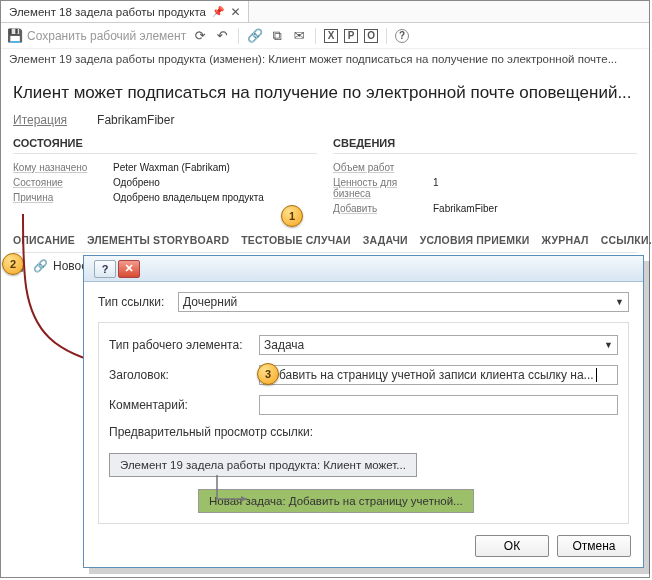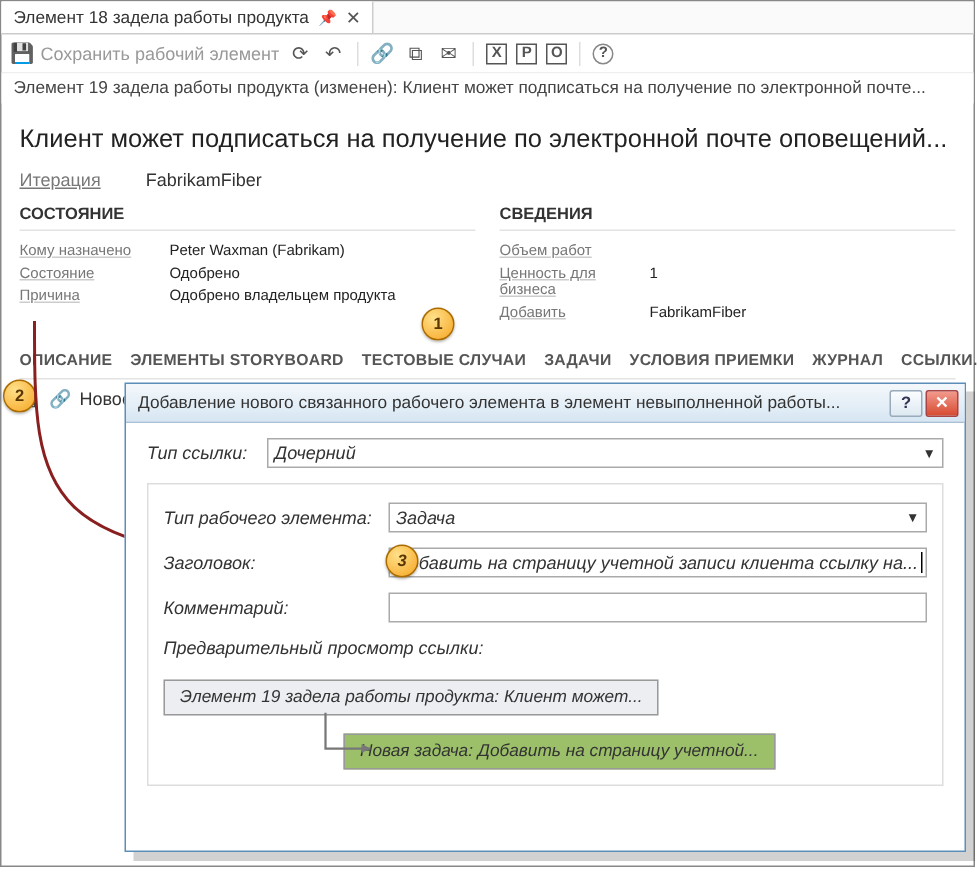--- a/index.html
+++ b/index.html
@@ -40,36 +40,36 @@
   
   .callout { position: absolute; width: 22px; height: 22px; border-radius: 50%; background: radial-gradient(circle at 35% 30%, #ffe08a, #f6a623); border: 1px solid #aa6b00; display: flex; align-items: center; justify-content: center; font-size: 11px; font-weight: bold; color: #5a3700; box-shadow: 0 1px 2px rgba(0,0,0,0.3); }
   
   .dialog { position: absolute; left: 83px; top: 255px; width: 561px; height: 313px; background: #fff; border: 1px solid #5b8fb9; box-shadow: 6px 6px 0 rgba(0,0,0,0.18); }
   .dlg-title { display: flex; align-items: center; height: 26px; background: linear-gradient(#f4f8fb, #d7e6f3); border-bottom: 1px solid #a9c0d6; font-size: 11.5px; color: #333; padding: 0 4px 0 8px; }
   .dlg-title-text { flex: 1; white-space: nowrap; overflow: hidden; text-overflow: ellipsis; }
   .dlg-btn { width: 22px; height: 18px; display: flex; align-items: center; justify-content: center; margin-left: 2px; }
   .dlg-help { border: 1px solid #9ab; background: linear-gradient(#fbfdff,#dde9f1); font-size: 11px; font-weight: bold; color:#335; border-radius:2px;}
   .dlg-close { border: 1px solid #a44; background: linear-gradient(#f29a8c,#d74b32); color: #fff; font-size: 11px; font-weight: bold; border-radius:2px;}
   
-  .dlg-body { padding: 10px 14px; font-size: 12px; color: #333; font-style: italic; }
+  .dlg-body { padding: 10px 14px; font-size: 12px; color: #333; }
   .dlg-row { display: flex; align-items: center; gap: 10px; margin-bottom: 10px; }
   .dlg-row .lbl { width: 140px; }
   .dlg-row .lbl.short { width: 70px; }
   .dropdown { flex: 1; border: 1px solid #aaa; height: 20px; display: flex; align-items: center; justify-content: space-between; padding: 0 4px; font-size: 12px; background: #fff; }
   .dropdown .arr { font-size: 9px; color: #333; }
   .textbox { flex: 1; border: 1px solid #aaa; height: 20px; padding: 0 4px; display:flex; align-items:center; font-size: 12px; background: #fff; overflow:hidden; white-space:nowrap; }
   
   .group { border: 1px solid #ddd; padding: 12px 10px 10px; position: relative; margin-top:4px; }
   .group-title { position: absolute; top: -8px; left: 8px; background: #fff; padding: 0 4px; font-size: 11.5px; color: #333; }
   
   .preview { margin-top: 8px; }
   .preview .label { font-size: 12px; margin-bottom: 14px; }
   .preview-node { border: 1px solid #999; padding: 5px 10px; font-size: 11.5px; color: #333; display: inline-block; white-space: nowrap; }
   .preview-parent { background: #eceef1; }
-  .preview-child { background: #9cc069; margin-left: 120px; margin-top: 12px; text-align: right; }
+  .preview-child { background: #9cc069; margin-left: 89px; margin-top: 12px; text-align: right; }
   .preview-link { position: relative; height: 0; }
   .preview-link svg { position: absolute; left: 104px; top: -2px; }
   
   .dlg-buttons { position: absolute; right: 12px; bottom: 10px; display: flex; gap: 8px; }
   .btn { width: 74px; height: 22px; border: 1px solid #888; background: linear-gradient(#fdfdfd,#eee); font-size: 12px; display: flex; align-items: center; justify-content: center; border-radius:2px; cursor: pointer; }
   
   
   .connector { position: absolute; left: 3px; top: 212px; pointer-events: none; }
 </style>
 </head>
@@ -167,21 +167,20 @@
 <div class="callout" style="left:281px; top:205px;">1</div>
 <div class="callout" style="left:2px; top:253px;">2</div>
 
 <svg class="connector" width="250" height="180">
   <path d="M 20 2 C 20 120, 20 160, 230 164" stroke="#8a1f1f" stroke-width="2" fill="none"></path>
   <path d="M 230 164 l -8 -4 l 0 8 z" fill="#8a1f1f"></path>
 </svg>
 
 <div class="dialog">
   <div class="dlg-title">
-    <span class="dlg-title-text">Добавление нового связанного рабочего элемента в элемент невыполненной работы...</span>
     <span class="dlg-btn dlg-help">?</span>
     <span class="dlg-btn dlg-close">✕</span>
   </div>
   <div class="dlg-body">
     <div class="dlg-row">
       <span class="lbl short">Тип ссылки:</span>
       <div class="dropdown">
         <span>Дочерний</span>
         <span class="arr">▼</span>
       </div>
@@ -214,13 +213,17 @@
         <div class="preview-link">
           <svg width="40" height="36">
             <path d="M 4 0 L 4 24 L 34 24" stroke="#777" stroke-width="1.5" fill="none"></path>
             <path d="M 34 24 l -6 -3 l 0 6 z" fill="#777"></path>
           </svg>
         </div>
         <div class="preview-node preview-child">Новая задача: Добавить на страницу учетной...</div>
       </div>
     </div>
   </div>
+  <div class="dlg-buttons">
+    <div class="btn">ОК</div>
+    <div class="btn">Отмена</div>
+  </div>
 </div>
 
 </body></html>

